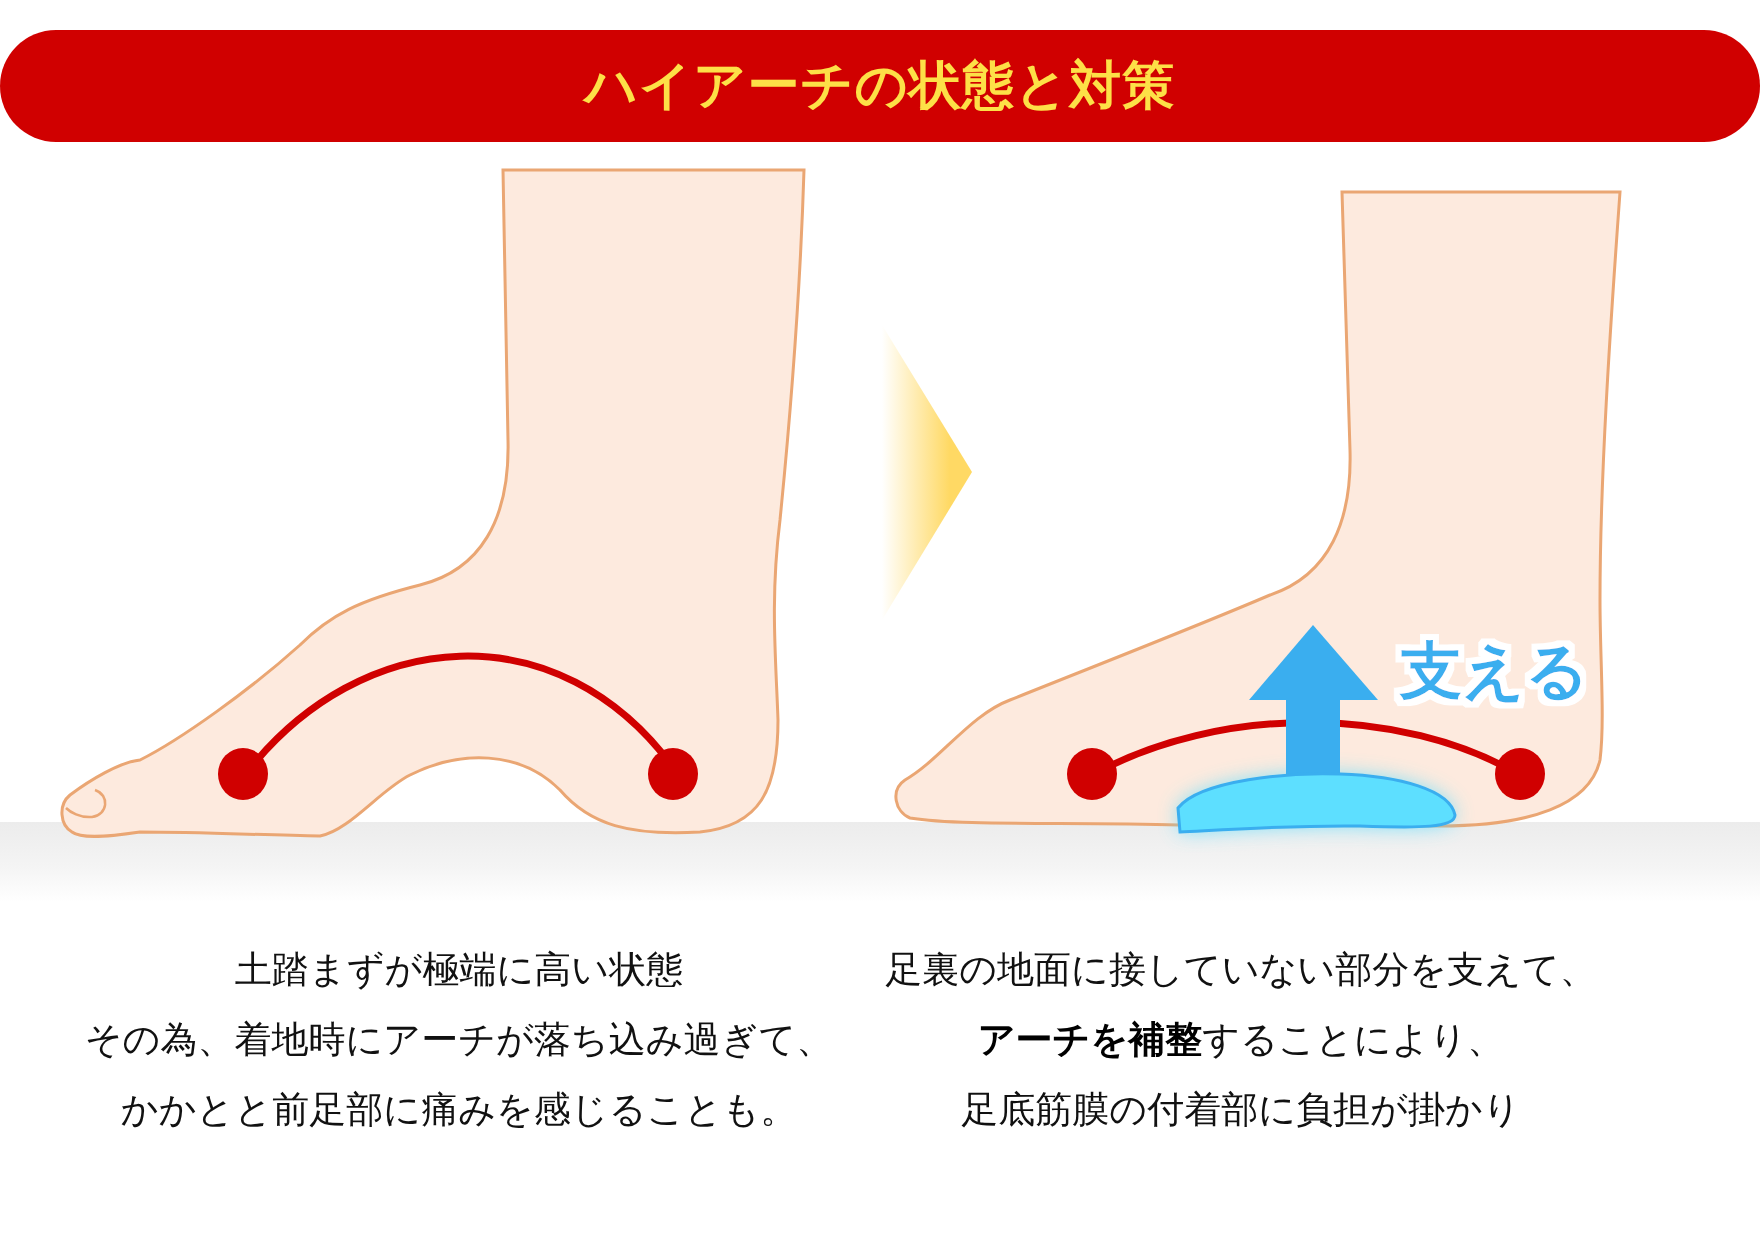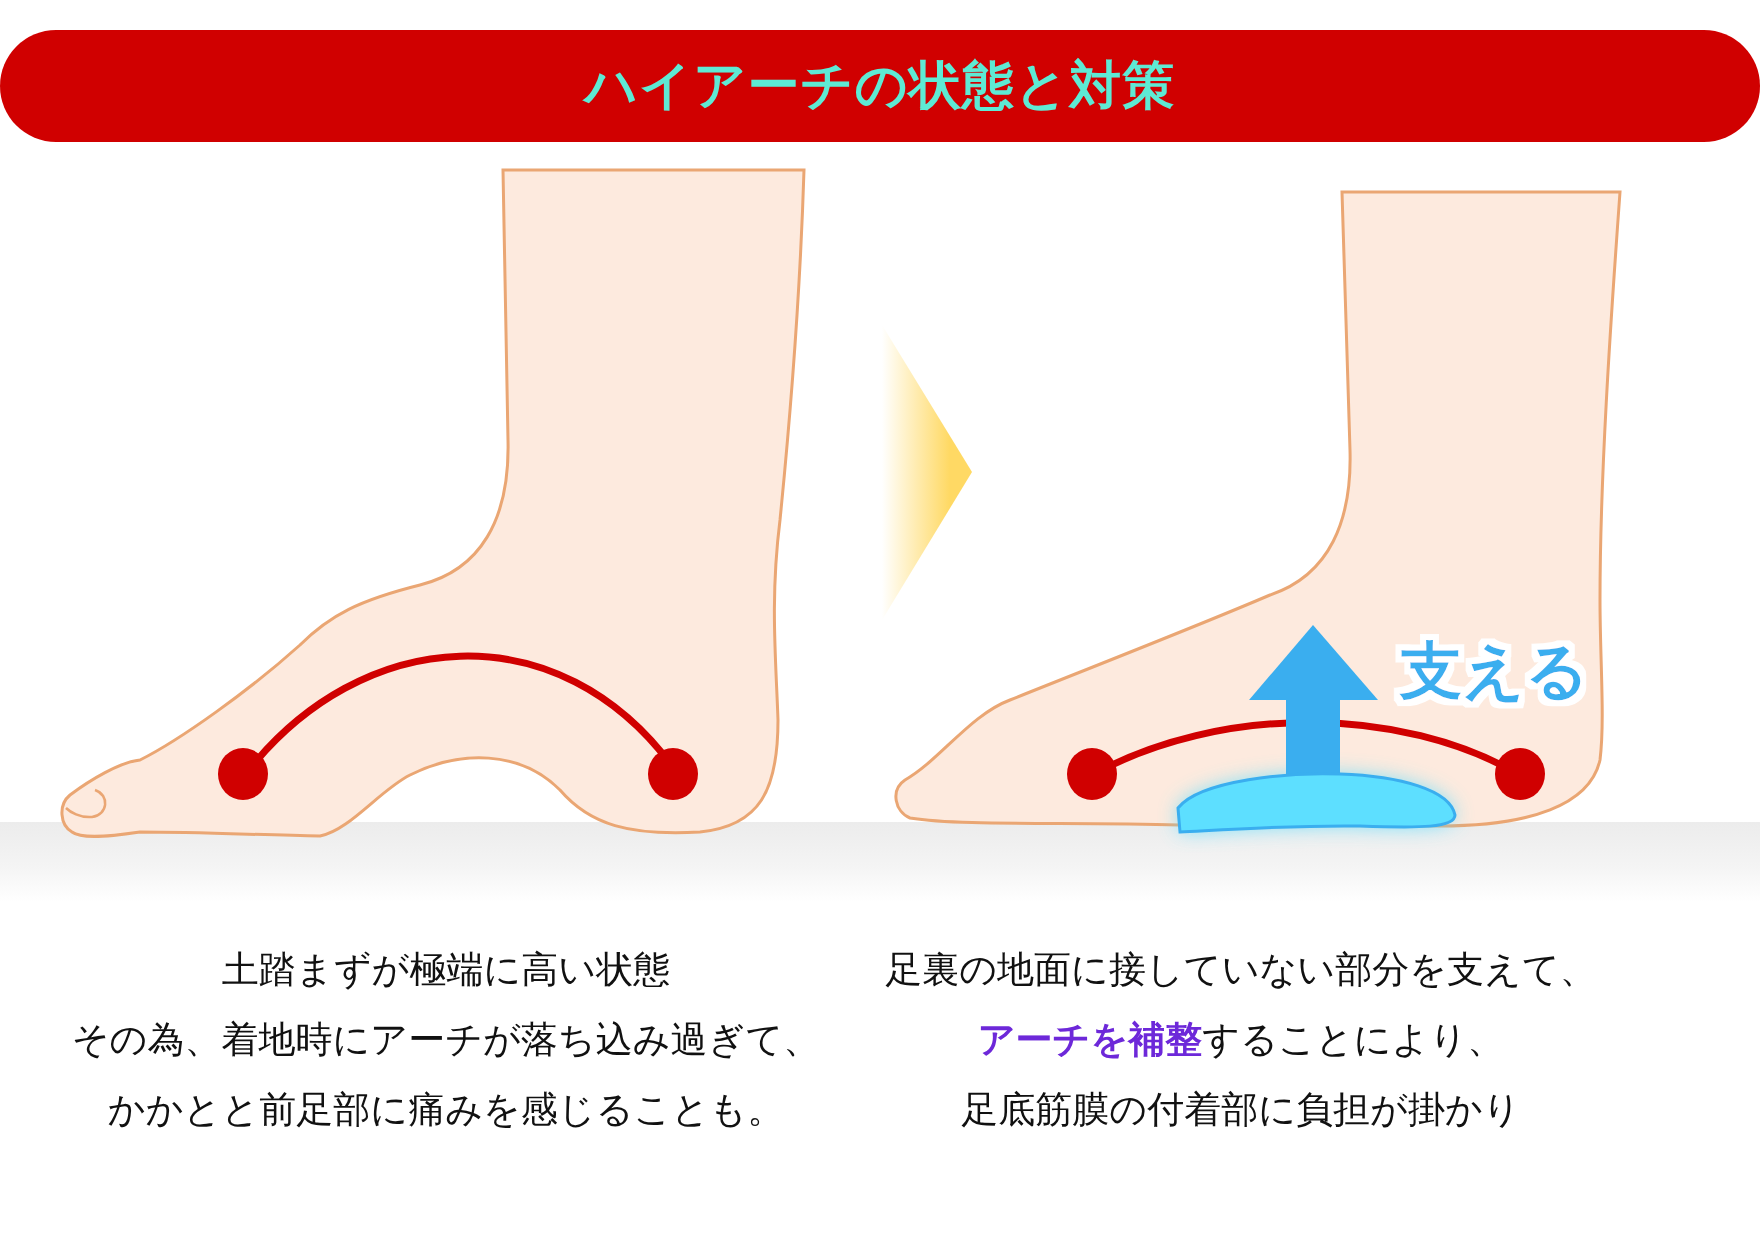--- a/index.html
+++ b/index.html
@@ -1,30 +1,30 @@
 <!DOCTYPE html>
 <html><head>
 <meta charset="utf-8">
 <style>
   html, body { margin: 0; padding: 0; background: #ffffff; }
   body { width: 1760px; height: 1252px; position: relative; overflow: hidden;
          font-family: "DejaVu Sans", "Liberation Sans", sans-serif; }
   .banner { position: absolute; left: 0; top: 30px; width: 1760px; height: 112px;
             border-radius: 56px; background: #d00000;
             display: flex; align-items: center; justify-content: center; }
-  .banner-title { color: #5eead4; font-size: 52px; font-weight: bold; letter-spacing: 1px; }
+  .banner-title { color: #fde047; font-size: 52px; font-weight: bold; letter-spacing: 1px; }
   .floor { position: absolute; left: 0; top: 822px; width: 1760px; height: 80px;
            background: linear-gradient(to bottom, #ececec 0%, #f4f4f4 55%, #ffffff 100%); }
   .illus { position: absolute; left: 0; top: 150px; width: 1760px; height: 760px; }
   .text-col { position: absolute; top: 935px; width: 860px; text-align: center;
               font-size: 37px; line-height: 70px; color: #111111; }
-  .text-col.left { left: 16px; }
+  .text-col.left { left: 29px; }
   .text-col.right { left: 811px; text-align: center; }
   .line { display: block; white-space: nowrap; }
-  .hl { color: #6d28d9; font-weight: bold; }
+  .hl { color: #000000; font-weight: bold; }
 </style>
 </head>
 <body>
 
 <div class="banner">
   <span class="banner-title">ハイアーチの状態と対策</span>
 </div>
 
 <div class="floor"></div>
 

